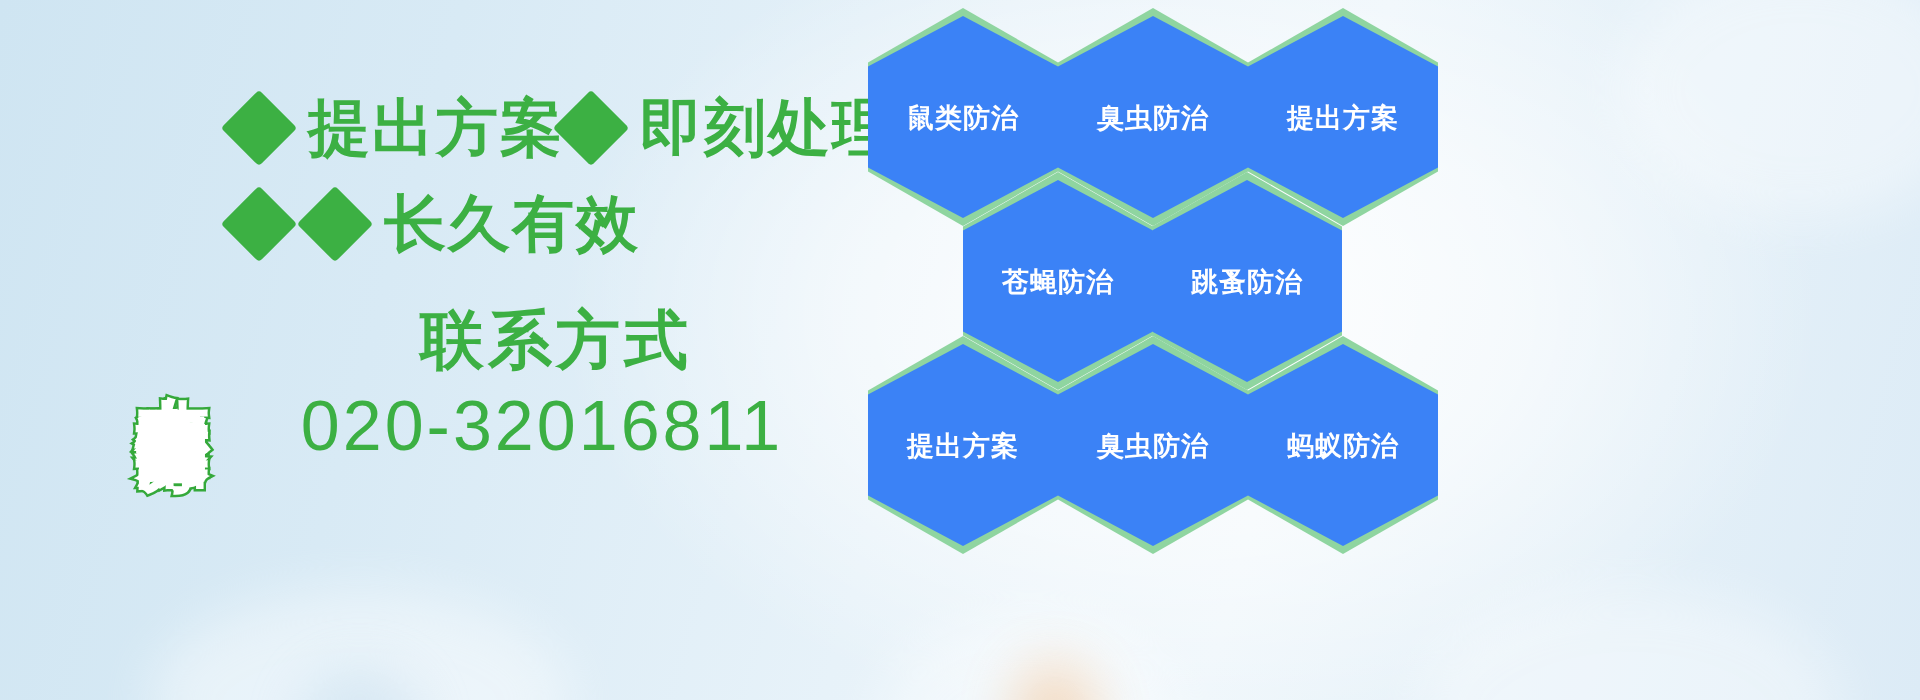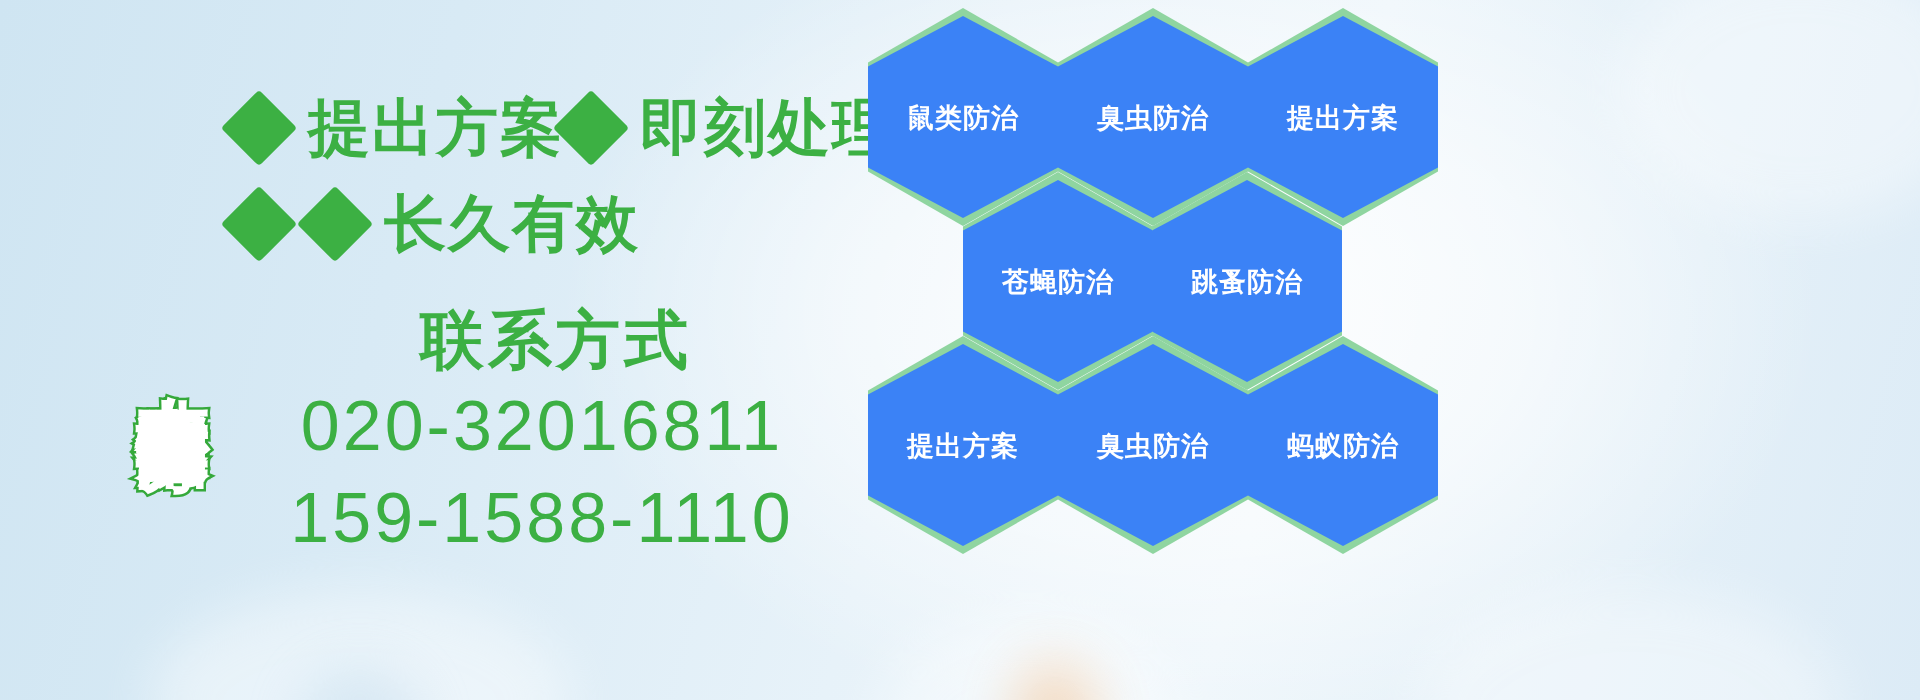--- a/index.html
+++ b/index.html
@@ -101,21 +101,20 @@
     <div class="feat-row">
       <span class="diamond"></span>
       <span class="diamond"></span>
       <span class="feat-text last">长久有效</span>
     </div>
   </div>
 
   <div id="contact">
     <div id="contact-title">联系方式</div>
     <div class="phone">020-32016811</div>
-    <div class="phone">159-1588-1110</div>
   </div>
 
   <div id="honeycomb">
 
     <div class="hex" style="left:0px;top:8px;">
       <div class="hex-inner">
         <span class="hex-label">鼠类防治</span>
       </div>
     </div>
     <div class="hex" style="left:190px;top:8px;">

